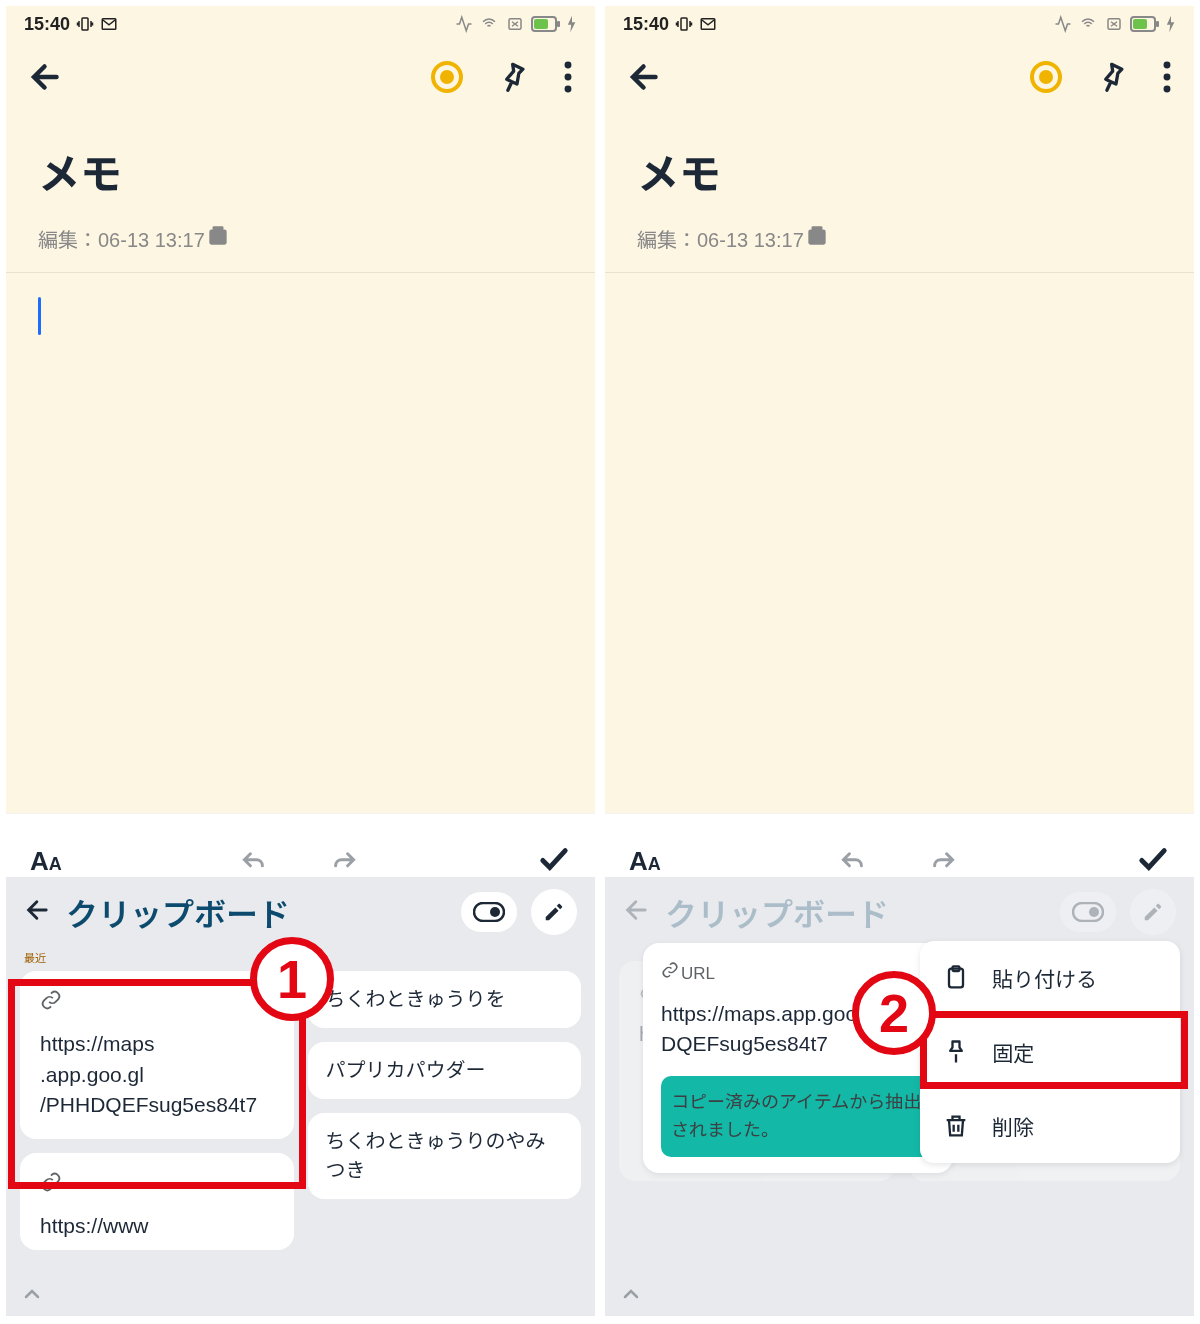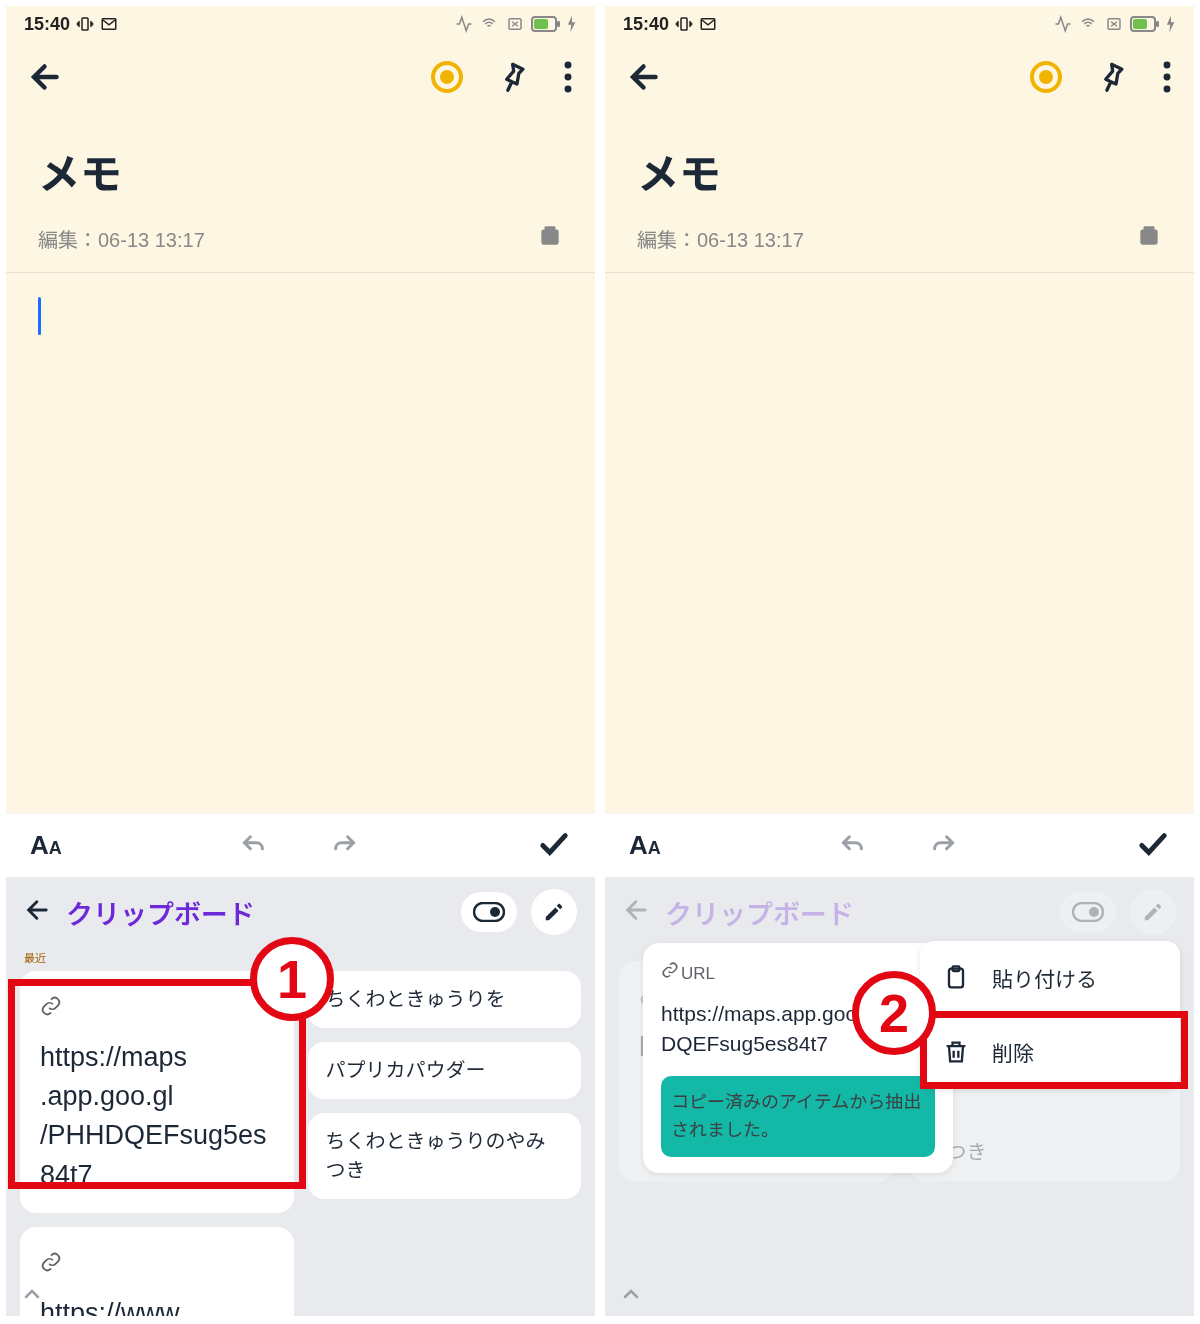--- a/index.html
+++ b/index.html
@@ -47,21 +47,21 @@
   
   .title-area { padding: 24px 32px 8px; }
   .title {
     font-size: 42px;
     font-weight: 700;
     color: #1d2837;
   }
   .meta-row {
     display: flex;
     align-items: center;
-    justify-content: space-between;
+    justify-content: flex-start;
     padding: 14px 32px 18px;
     color: #888;
     font-size: 20px;
     border-bottom: 1px solid rgba(0,0,0,0.08);
   }
   .body-area {
     flex: 0 0 auto;
     height: 540px;
     padding: 24px 32px;
     position: relative;
@@ -70,44 +70,44 @@
     width: 3px;
     height: 38px;
     background: #1e6bff;
     border-radius: 2px;
   }
   
   .toolbar {
     height: 64px;
     background: #fff;
     display: flex;
-    align-items: center;
+    align-items: flex-end;
     justify-content: space-between;
     padding: 0 24px;
     border-top: 1px solid rgba(0,0,0,0.05);
   }
   .toolbar .mid { display: flex; gap: 60px; }
   
   .kb-panel {
     flex: 1;
     background: #e8eaed;
     position: relative;
     overflow: hidden;
   }
   .kb-header {
     height: 70px;
     display: flex;
     align-items: center;
     padding: 0 18px;
     gap: 14px;
   }
   .kb-title {
-    font-size: 27px;
+    font-size: 32px;
     font-weight: 600;
-    color: #6d28d9;
+    color: #0c4a6e;
     flex: 1;
   }
   .toggle-pill {
     width: 56px;
     height: 40px;
     border-radius: 20px;
     background: #fff;
     display: flex;
     align-items: center;
     justify-content: center;
@@ -129,21 +129,21 @@
   .kb-grid {
     display: flex;
     padding: 0 14px;
     gap: 14px;
   }
   .kb-col { flex: 1; display: flex; flex-direction: column; gap: 14px; }
   .clip-card {
     background: #fff;
     border-radius: 16px;
     padding: 18px 20px;
-    font-size: 27px;
+    font-size: 21px;
     color: #1d2837;
     line-height: 1.45;
     word-break: break-all;
   }
   .clip-card.small { font-size: 20px; padding: 14px 18px; }
   .clip-link-icon { margin-bottom: 10px; color: #5f6368; }
   .kb-expand {
     position: absolute;
     bottom: 8px;
     left: 14px;
@@ -523,20 +523,26 @@
 
     <div class="context-menu">
       <div class="menu-item">
         <svg width="28" height="28" viewBox="0 0 24 24" fill="none" stroke="#1d2837" stroke-width="2">
             <rect x="6" y="4" width="12" height="16" rx="2"></rect>
             <rect x="9" y="2" width="6" height="4" rx="1"></rect>
           </svg>
         <span>貼り付ける</span>
       </div>
       <div class="menu-item">
+        <svg width="28" height="28" viewBox="0 0 24 24" fill="none" stroke="#1d2837" stroke-width="2" stroke-linejoin="round">
+            <path d="M9 3h6v5l2 3H7l2-3V3zM12 14v7"></path>
+          </svg>
+        <span>固定</span>
+      </div>
+      <div class="menu-item">
         <svg width="28" height="28" viewBox="0 0 24 24" fill="none" stroke="#1d2837" stroke-width="2">
             <path d="M4 7h16M9 7V4h6v3M6 7l1 13h10l1-13M10 11v6M14 11v6"></path>
           </svg>
         <span>削除</span>
       </div>
     </div>
 
     <span class="kb-expand">
       <svg width="24" height="18" viewBox="0 0 24 18" fill="none" stroke="#9aa0a6" stroke-width="2.5" stroke-linecap="round">
           <path d="M6 11l6-6 6 6"></path>

